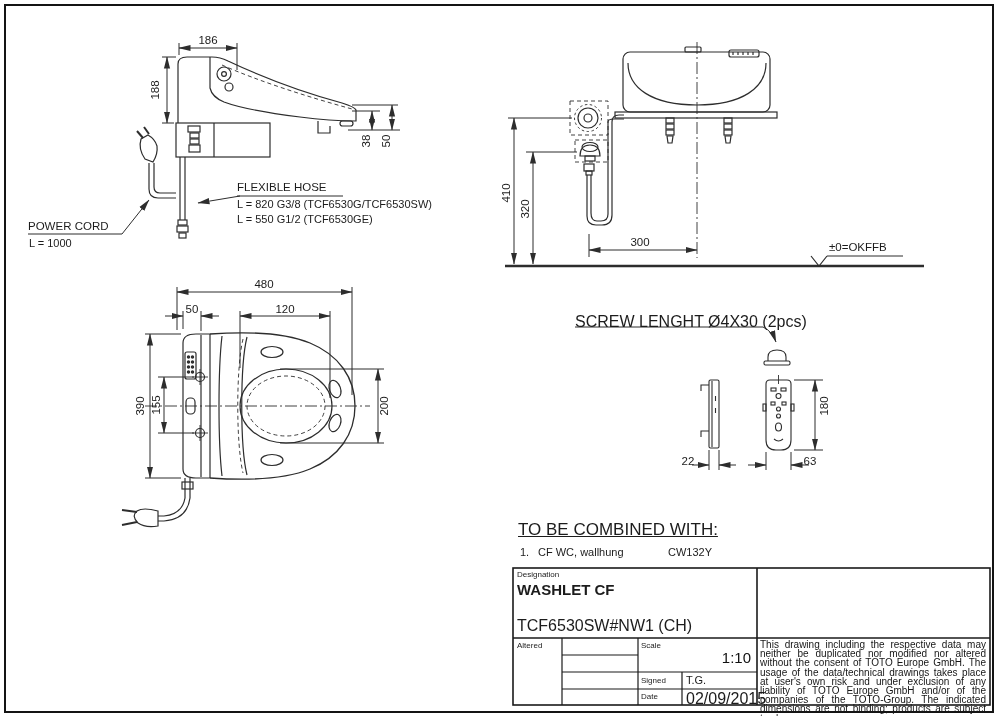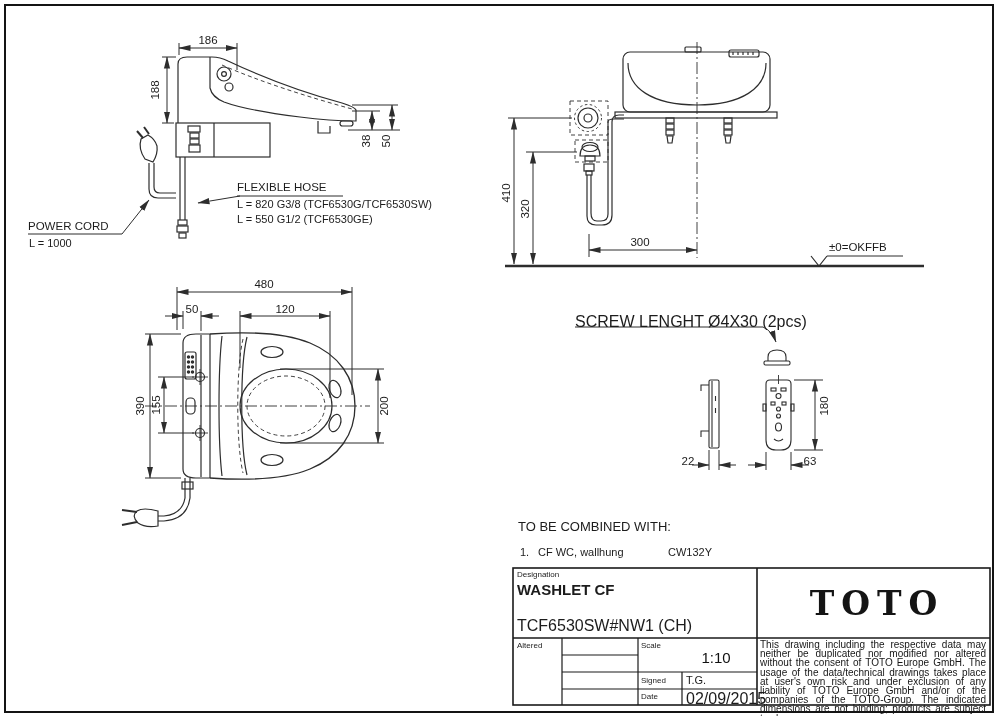--- a/index.html
+++ b/index.html
@@ -7,31 +7,31 @@
         font-family:"Liberation Sans",sans-serif;}
   #border-frame{position:absolute;left:4px;top:4px;width:986px;height:705px;
         border:2px solid #141414;}
   svg{position:absolute;left:0;top:0;}
   .lbl{position:absolute;white-space:nowrap;color:#1c1c1c;
        font:11px/1.15 "Liberation Sans",sans-serif;}
   .c{text-align:center;height:12px;line-height:12px;}
   .v{transform:rotate(-90deg);}
   .s115{font-size:11.5px;}
   .s12{font-size:16px;}
-  .s13{font-size:13px;}
+  .s13{font-size:17px;text-decoration:underline;}
   .s8{font-size:8px;color:#222;}
   .bold{font-weight:bold;}
   #brand-cell{position:absolute;left:757px;top:568px;width:233px;height:70px;
       display:flex;align-items:center;justify-content:center;
       font-family:"DejaVu Serif",serif;font-weight:900;font-size:33px;
       letter-spacing:7px;padding-left:7px;box-sizing:border-box;color:#141414;}
   #legal-text{position:absolute;left:760px;top:640px;width:226px;height:64px;
       font-size:10px;line-height:9.2px;text-align:justify;color:#161616;}
   #scale-value{position:absolute;left:681px;top:649px;width:70px;height:17px;
-      font-size:15px;line-height:17px;text-align:center;color:#111;}
+      font-size:15px;line-height:17px;text-align:right;color:#111;}
   #designation-title{font-size:15px;}
 </style>
 </head>
 <body>
 
 <div id="page">
   <div id="border-frame"></div>
 
   <svg width="1000" height="716" viewBox="0 0 1000 716">
     <defs>
@@ -291,21 +291,20 @@
   <div class="lbl c v s115" style="left:810px;top:400px;width:28px">180</div>
 
   <div class="lbl s13" style="left:518px;top:520px">TO BE COMBINED WITH:</div>
   <div class="lbl" style="left:520px;top:546px">1.</div>
   <div class="lbl" style="left:538px;top:546px">CF WC, wallhung</div>
   <div class="lbl" style="left:668px;top:546px">CW132Y</div>
 
   <div class="lbl s8" style="left:517px;top:570px">Designation</div>
   <div class="lbl bold" id="designation-title" style="left:517px;top:581px">WASHLET CF</div>
   <div class="lbl s12" style="left:517px;top:617px">TCF6530SW#NW1 (CH)</div>
-  <div id="brand-cell">TOTO</div>
   <div class="lbl s8" style="left:517px;top:641px">Altered</div>
   <div class="lbl s8" style="left:641px;top:641px">Scale</div>
   <div id="scale-value">1:10</div>
   <div class="lbl s8" style="left:641px;top:676px">Signed</div>
   <div class="lbl" style="left:686px;top:674px">T.G.</div>
   <div class="lbl s8" style="left:641px;top:692px">Date</div>
   <div class="lbl s12" style="left:686px;top:690px">02/09/2015</div>
   <div id="legal-text">This drawing including the respective data may neither be duplicated nor modified nor altered without the consent of TOTO Europe GmbH. The usage of the data/technical drawings takes place at user's own risk and under exclusion of any liability of TOTO Europe GmbH and/or of the companies of the TOTO-Group. The indicated dimensions are not binding; products are subject to change.</div>
 </div>
 

